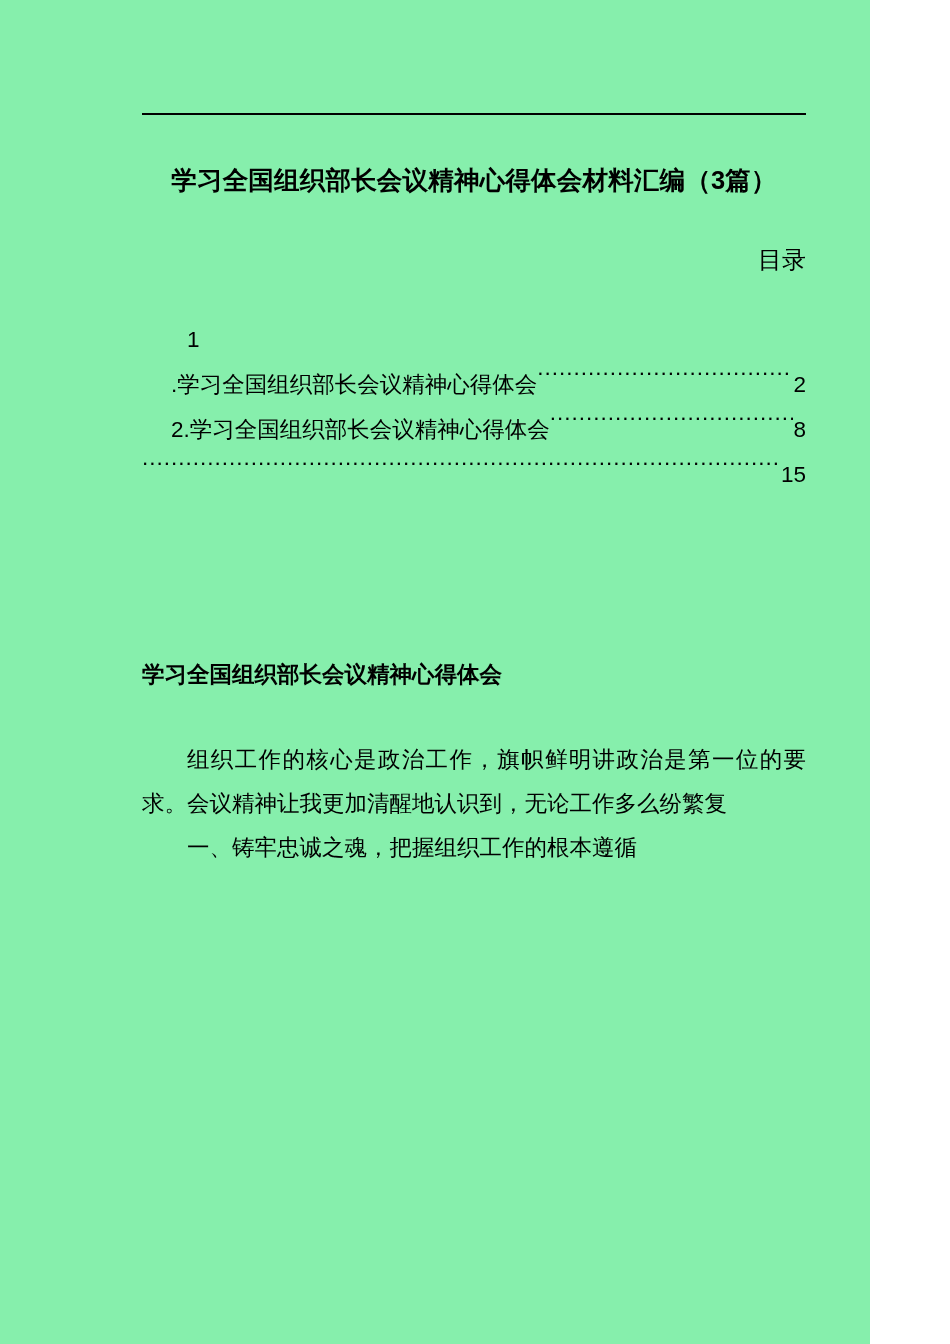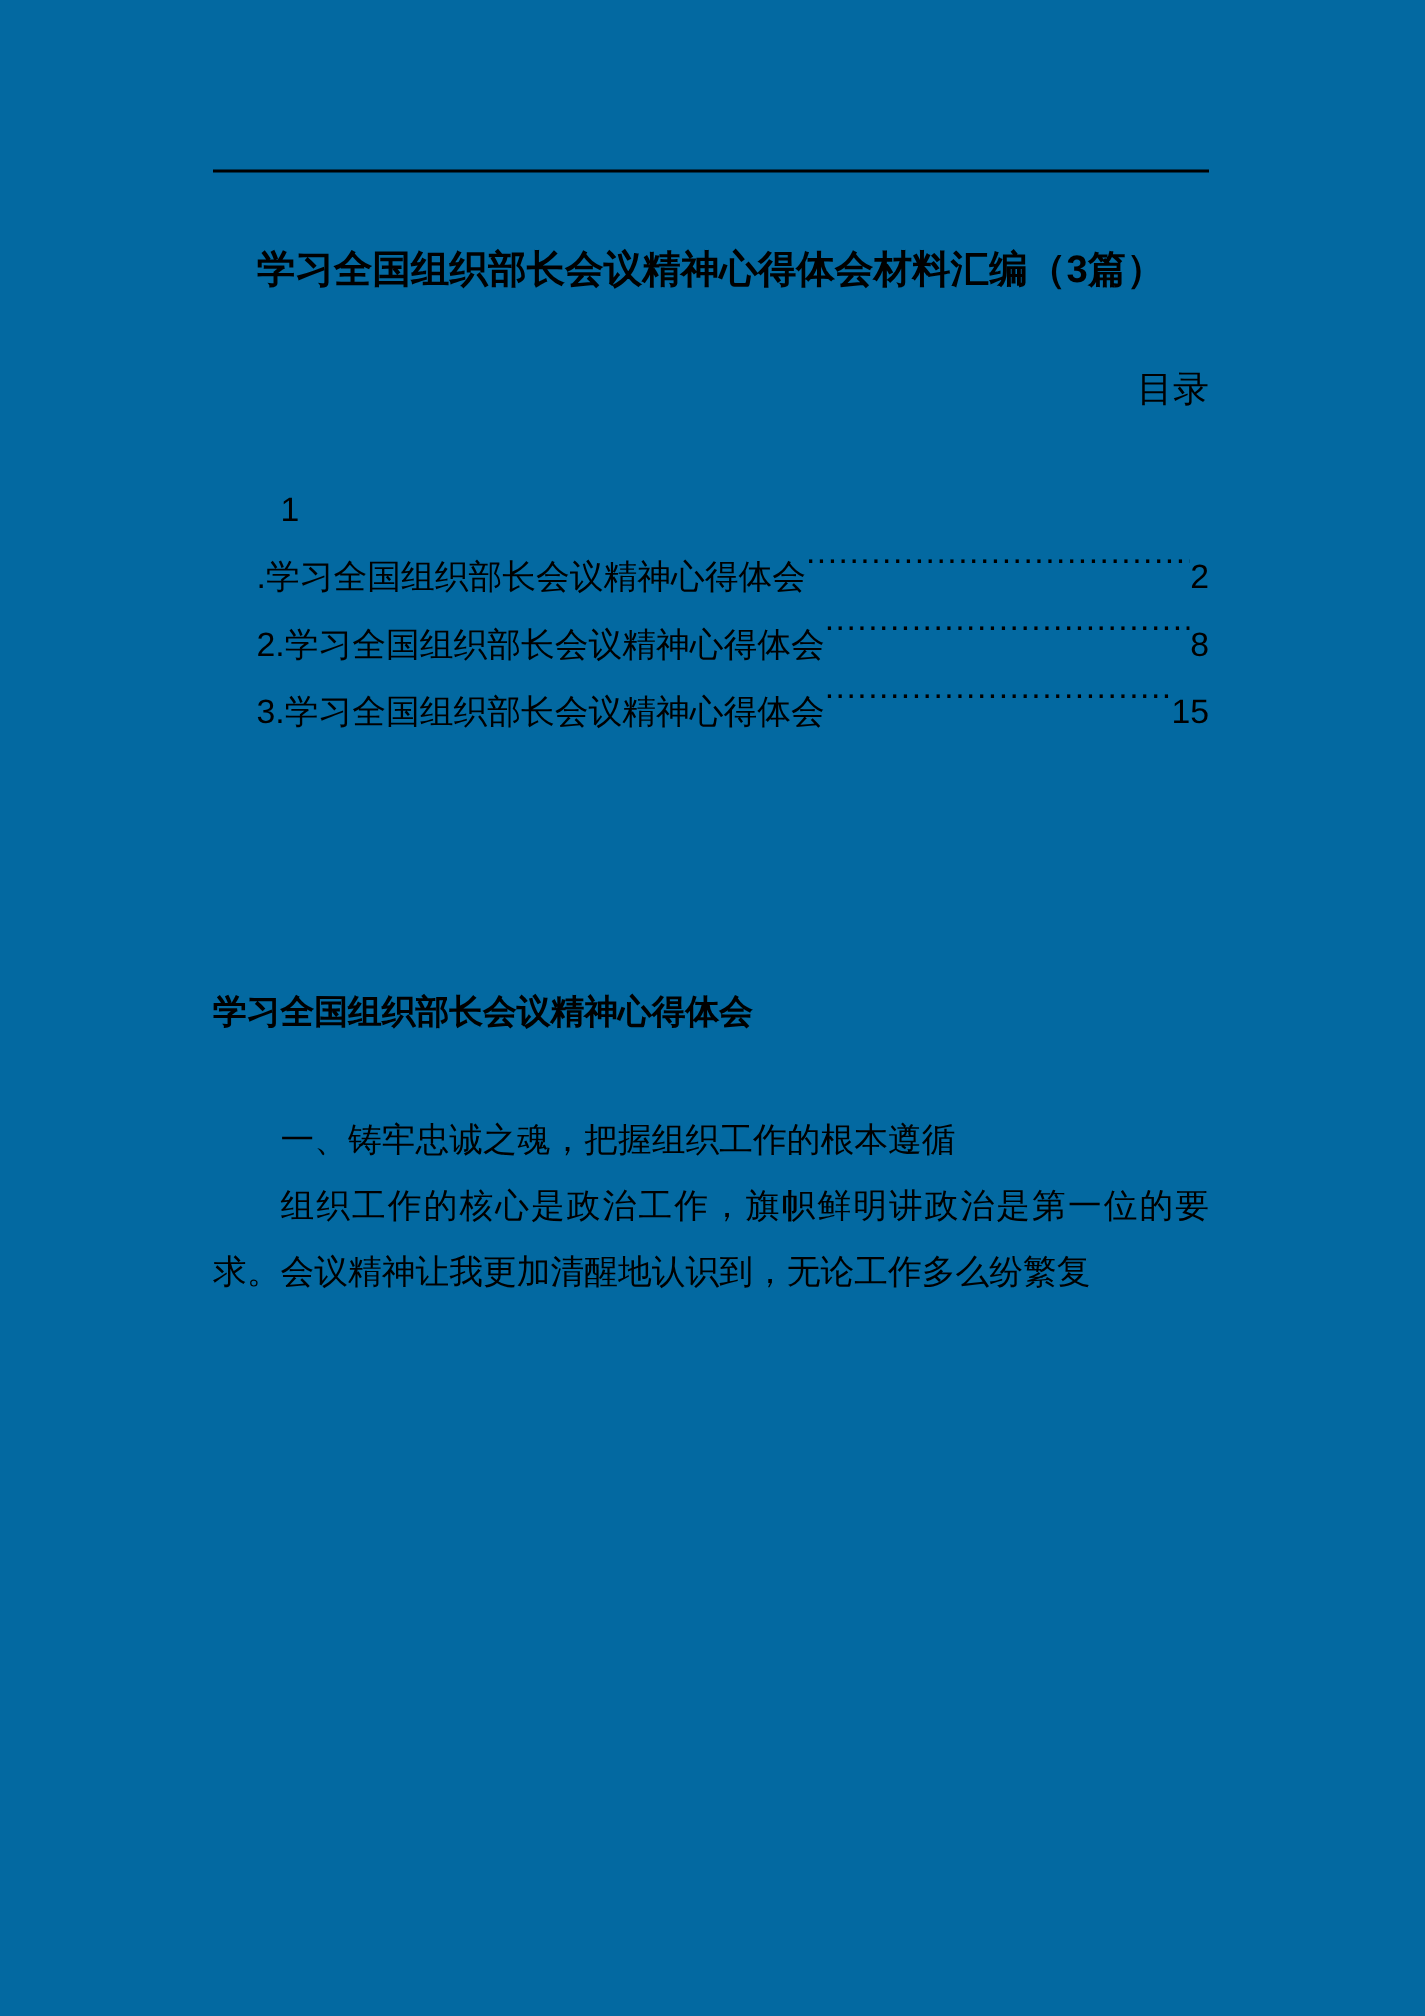--- a/index.html
+++ b/index.html
@@ -8,23 +8,23 @@
     background: #ffffff;
   }
   body {
     font-family: "Liberation Sans", "DejaVu Sans", sans-serif;
     color: #000000;
     -webkit-font-smoothing: antialiased;
   }
 
   .page {
     position: relative;
-    width: 950px;
+    width: 870px;
     height: 1344px;
-    background: #0369a1;
+    background: #86efac;
     overflow: hidden;
     box-sizing: border-box;
   }
 
   
   .col {
     position: absolute;
     left: 142px;
     width: 664px;
   }
@@ -142,27 +142,26 @@
       <span class="toc-page">2</span>
     </div>
 
     <div class="toc-row">
       <span class="toc-label">2.学习全国组织部长会议精神心得体会</span>
       <span class="toc-leader"></span>
       <span class="toc-page">8</span>
     </div>
 
     <div class="toc-row">
-      <span class="toc-label">3.学习全国组织部长会议精神心得体会</span>
       <span class="toc-leader"></span>
       <span class="toc-page">15</span>
     </div>
 
   </div>
 
   <div class="col body-title">学习全国组织部长会议精神心得体会</div>
 
   <div class="col body-text">
+    <p class="para">组织工作的核心是政治工作，旗帜鲜明讲政治是第一位的要求。会议精神让我更加清醒地认识到，无论工作多么纷繁复</p>
     <p class="para">一、铸牢忠诚之魂，把握组织工作的根本遵循</p>
-    <p class="para">组织工作的核心是政治工作，旗帜鲜明讲政治是第一位的要求。会议精神让我更加清醒地认识到，无论工作多么纷繁复</p>
   </div>
 
 </div>
 
 </body></html>

